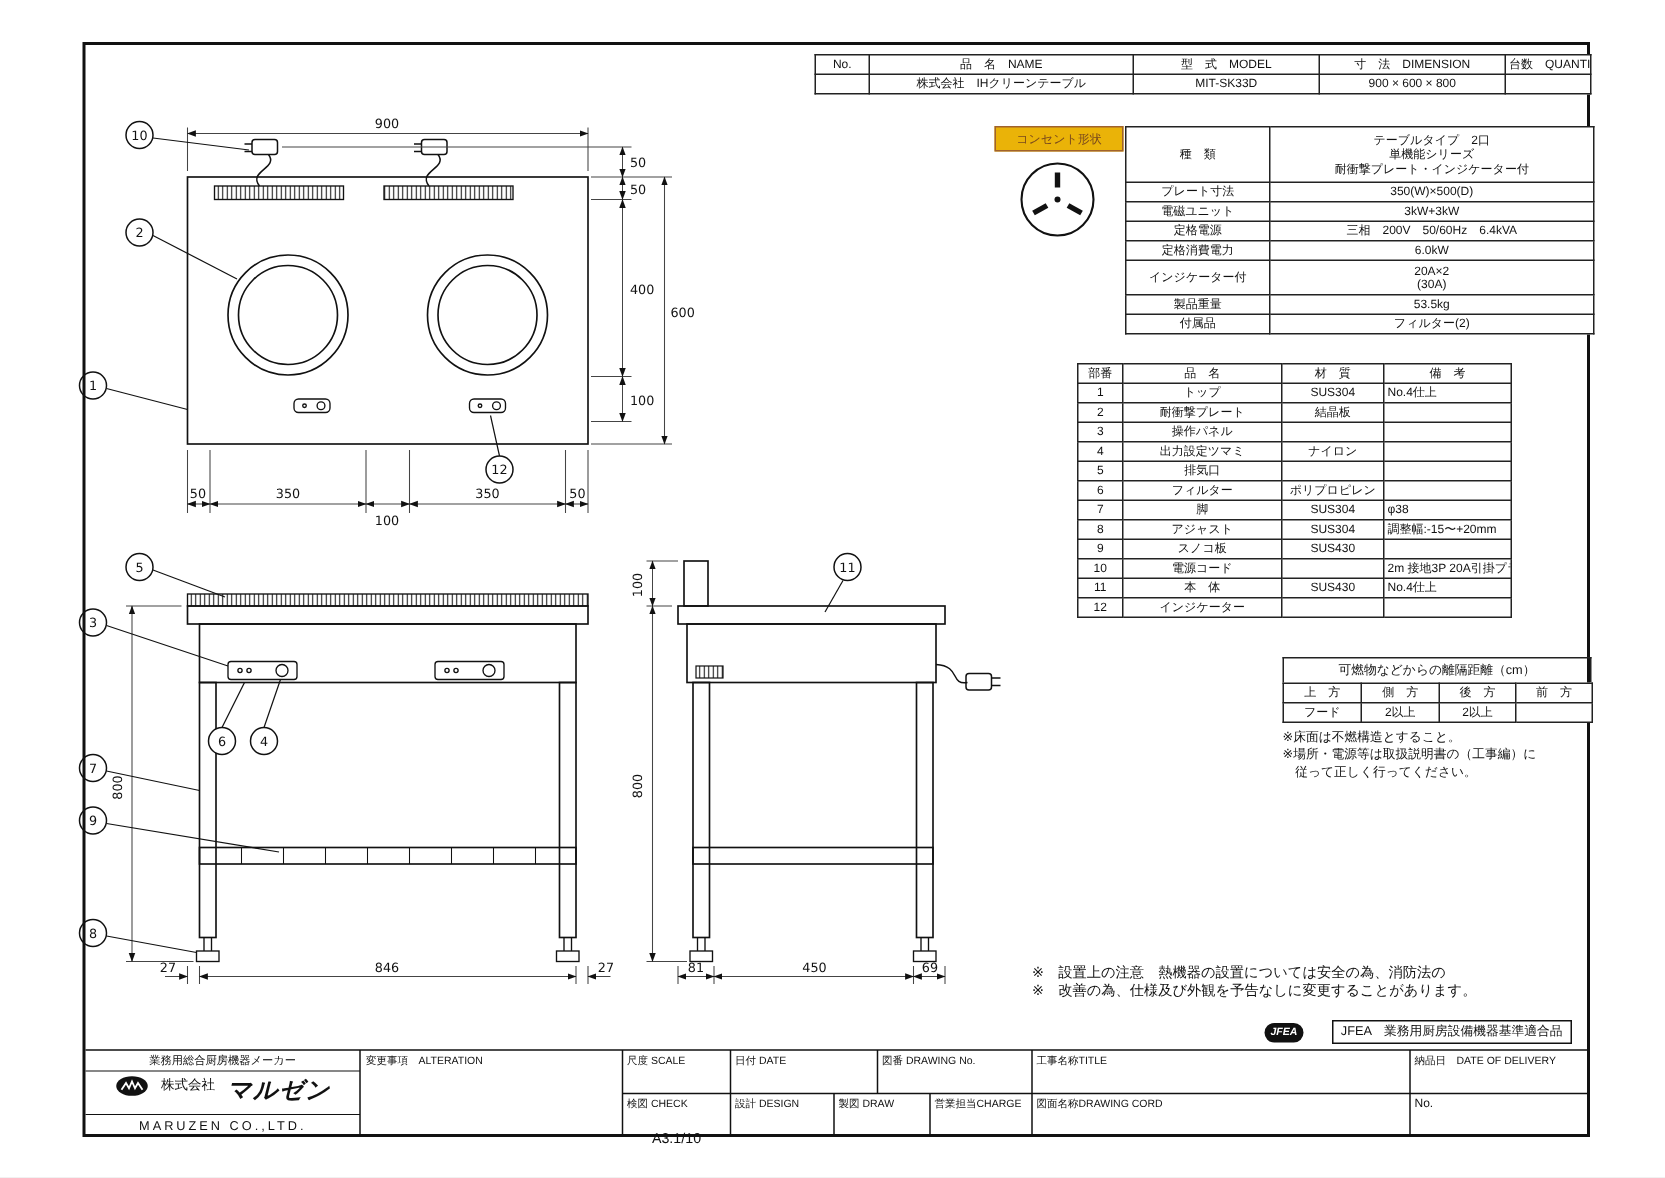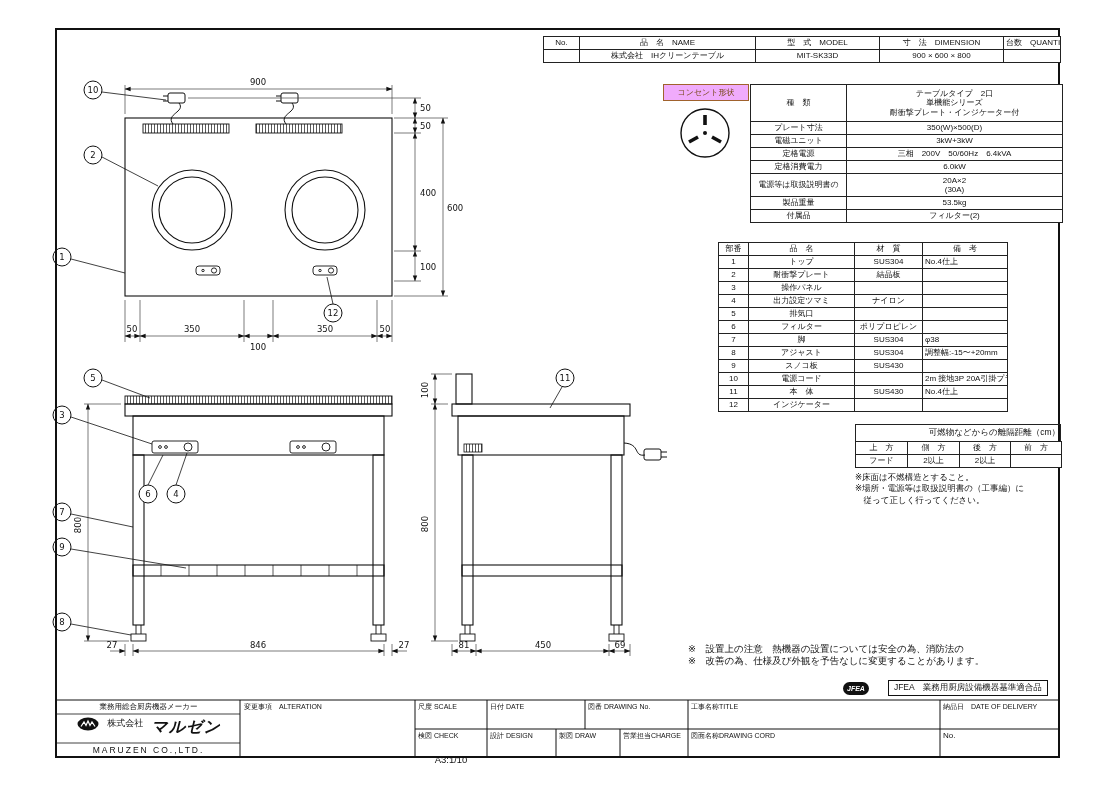--- a/index.html
+++ b/index.html
@@ -13,22 +13,22 @@
   .balloon line { stroke:#111; stroke-width:0.8; }
   .t { position:absolute; }
   table.grid { border-collapse:collapse; table-layout:fixed; background:#fff; }
   table.grid td { border:1px solid #222; font-size:8px; padding:0 2px; height:12px;
                   text-align:center; overflow:hidden; white-space:nowrap; line-height:1.15; }
   .hrow td { font-size:7.5px; height:11px; }
   .vrow td { font-size:9px; height:15px; }
   .kcell { font-size:8px; line-height:1.3; }
   .left { text-align:left !important; }
   .outlet-label { border:1px solid #a0622d; color:#7a4a1d; font-size:8px; text-align:center;
-                  padding:2px 0; background:#f0abfc; }
-  .clr-title { border:1px solid #222; border-bottom:none; font-size:8.5px; text-align:right; padding:2px 0; }
+                  padding:2px 0; background:#eab308; }
+  .clr-title { border:1px solid #222; border-bottom:none; font-size:8.5px; text-align:center; padding:2px 0;margin-top:14px; }
   .clr-note { font-size:8.5px; line-height:1.35; }
   .tb-label { position:absolute; font-size:7px; color:#111; white-space:nowrap; }
   .jfea-mark { display:inline-block; background:#111; color:#fff; font-size:7px; font-style:italic;
                font-weight:bold; padding:3px 4px; border-radius:8px; }
   .jfea-text { display:inline-block; border:1px solid #111; font-size:8.5px; padding:1px 5px; }
   .maker-line { font-size:7.5px; text-align:center; }
   .company-en { font-size:8.5px; letter-spacing:2px; text-align:center; }
   .logo-row { display:flex; align-items:flex-start; justify-content:center; gap:8px; }
   .co-prefix { font-size:9px; }
   .co-name { font-size:16px; font-weight:bold; font-style:italic; letter-spacing:1px; }
@@ -308,21 +308,21 @@
         </tr>
     <tr>
           <td>定格電源</td>
         <td>三相　200V　50/60Hz　6.4kVA</td>
         </tr>
     <tr>
           <td>定格消費電力</td>
         <td>6.0kW</td>
         </tr>
     <tr>
-          <td style="height:22px">電源等は取扱説明書の</td>
+          <td style="height:22px">インジケーター付</td>
         <td class="kcell">
           <div>20A×2</div>
           <div>(30A)</div>
           </td>
         </tr>
     <tr>
           <td>製品重量</td>
         <td>53.5kg</td>
         </tr>
     <tr>

